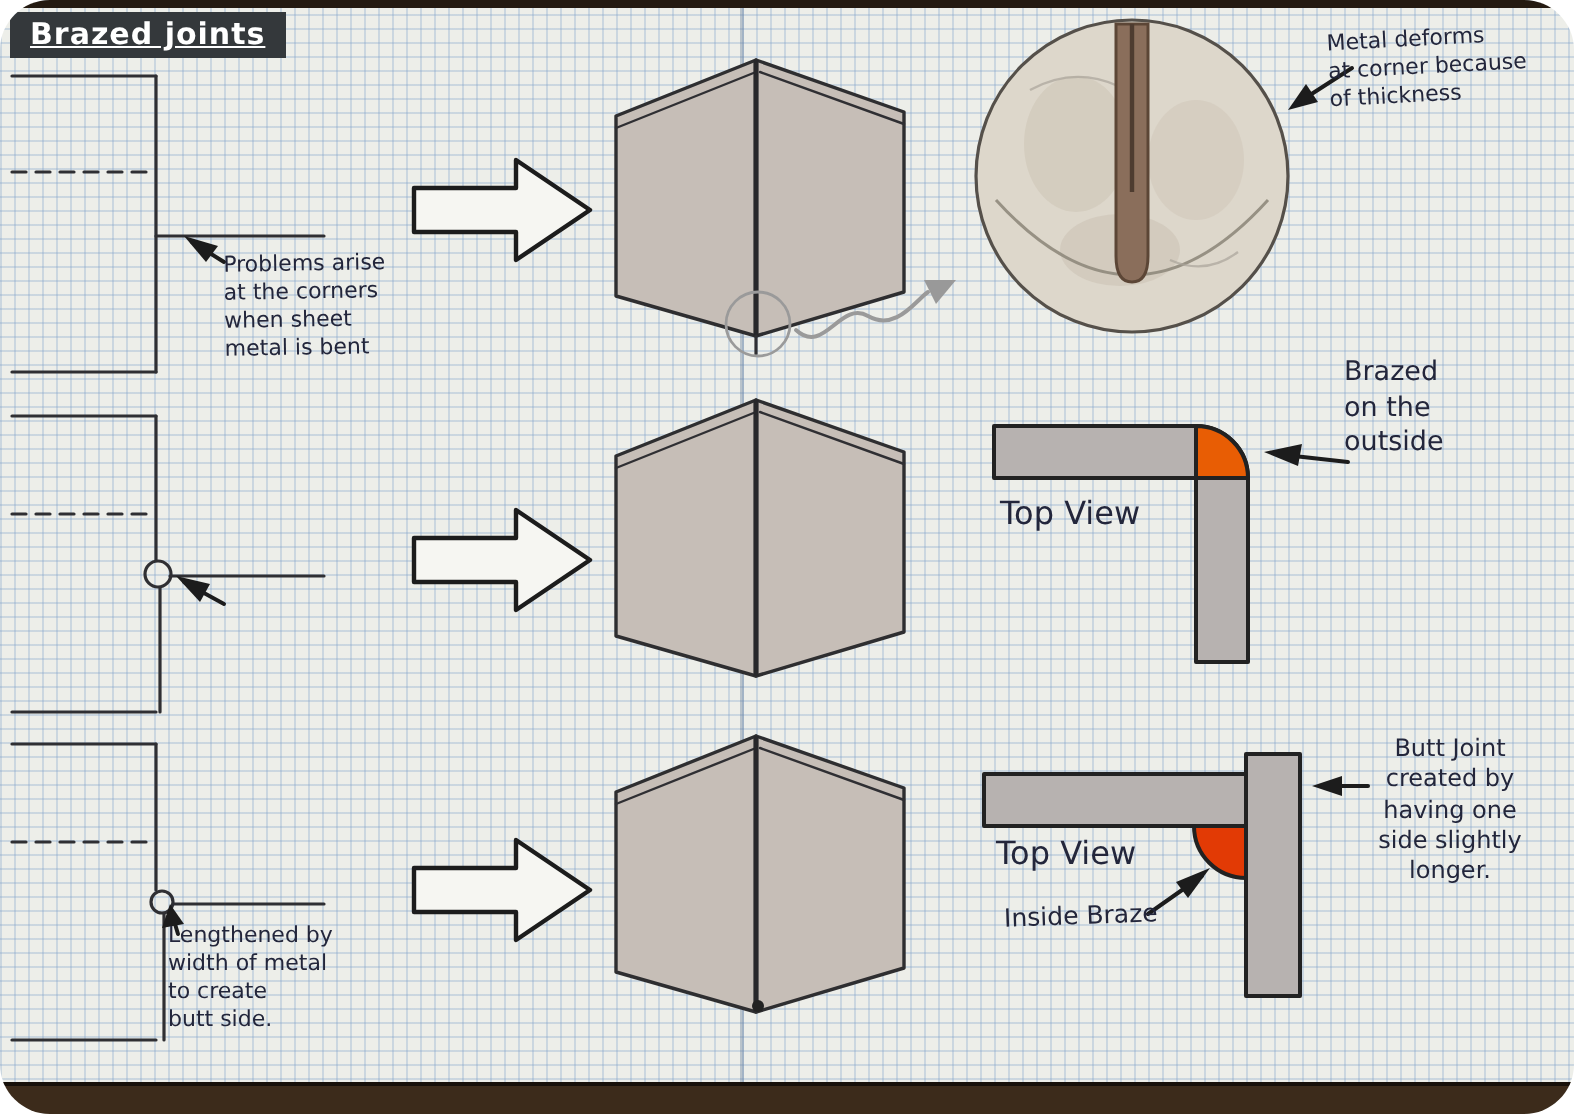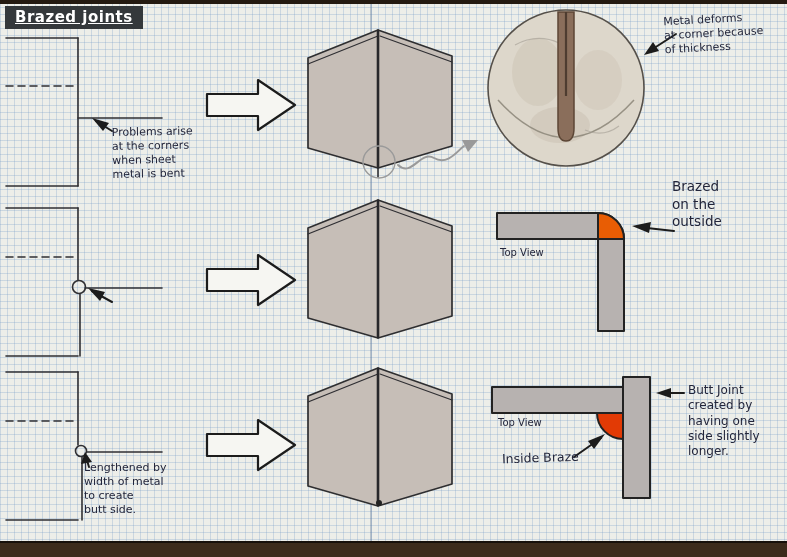--- a/index.html
+++ b/index.html
@@ -8,20 +8,21 @@
   }
   html,body{margin:0;padding:0;}
   .page{
     position:relative; width:787px; height:557px; overflow:hidden;
     background-color:var(--paper);
     background-image:
       linear-gradient(to right, rgba(125,160,200,.30) 1px, transparent 1px),
       linear-gradient(to bottom, rgba(125,160,200,.30) 1px, transparent 1px);
     background-size:7px 7px;
     font-family:"DejaVu Sans", sans-serif;
+    border-radius:25px;
   }
   .fold{position:absolute; left:370px; top:4px; bottom:14px; width:2px; background:rgba(90,115,150,.35);}
   .deskTop{position:absolute; left:0; top:0; width:100%; height:4px; background:#241a11;}
   .deskBottom{position:absolute; left:0; bottom:0; width:100%; height:14px; background:var(--desk); border-top:2px solid #17100a;}
   .title-badge{
     position:absolute; left:5px; top:6px; background:#34383b; color:#fff;
     font-weight:bold; font-size:15px; padding:2px 10px 3px; text-decoration:underline; letter-spacing:.5px;
   }
   svg.canvas{position:absolute; left:0; top:0;}
   .ink{stroke:#2f2f33; stroke-width:1.6; fill:none; stroke-linecap:round;}
@@ -31,21 +32,21 @@
   .panel{fill:var(--metal-panel); stroke:#2e2e30; stroke-width:1.7; stroke-linejoin:round;}
   .block-arrow{fill:#f6f6f2; stroke:#1c1c1c; stroke-width:2.2; stroke-linejoin:round;}
   .bar{fill:var(--metal-bar); stroke:#222; stroke-width:2; stroke-linejoin:round;}
   .braze-out{fill:var(--braze-outside); stroke:#222; stroke-width:2;}
   .braze-in{fill:var(--braze-inside); stroke:#222; stroke-width:2;}
   .pencil{stroke:#9a9a9a; stroke-width:1.4; fill:none; stroke-linecap:round;}
   .pencil-fill{fill:#999;}
   .ink-arrow{stroke:#1c1c1c; stroke-width:2; fill:none; stroke-linecap:round;}
   .ink-head{fill:#1c1c1c;}
   .note{position:absolute; font-size:11px; line-height:1.28; color:var(--ink); white-space:pre-line;}
-  .label{position:absolute; font-size:10px; color:var(--ink); white-space:pre-line;}
+  .label{position:absolute; font-size:16px; color:var(--ink); white-space:pre-line;}
 </style>
 </head>
 <body>
 
 <div class="page">
 
   <div class="fold"></div>
 
   <svg class="canvas" width="787" height="557" viewBox="0 0 787 557">
 
@@ -183,21 +184,21 @@
 
   <div class="note" style="left:84px; top:461px; width:112px;">Lengthened by
 width of metal
 to create
 butt side.</div>
 
   <div class="label" style="left:498px; top:417px;">Top View</div>
 
   <div class="label" style="left:502px; top:450px; font-size:12.5px; transform:rotate(-2deg);">Inside Braze</div>
 
-  <div class="note" style="left:688px; top:383px; width:97px; font-size:12px;">Butt Joint
+  <div class="note" style="left:688px; top:367px; width:74px; font-size:12px;text-align:center;">Butt Joint
 created by
 having one
 side slightly
 longer.</div>
 
   <div class="deskTop"></div>
   <div class="deskBottom"></div>
 </div>
 
 </body></html>

